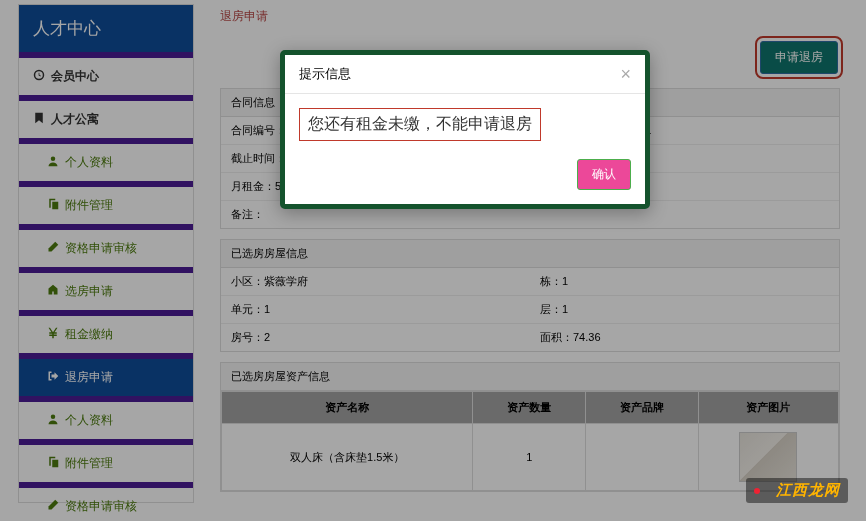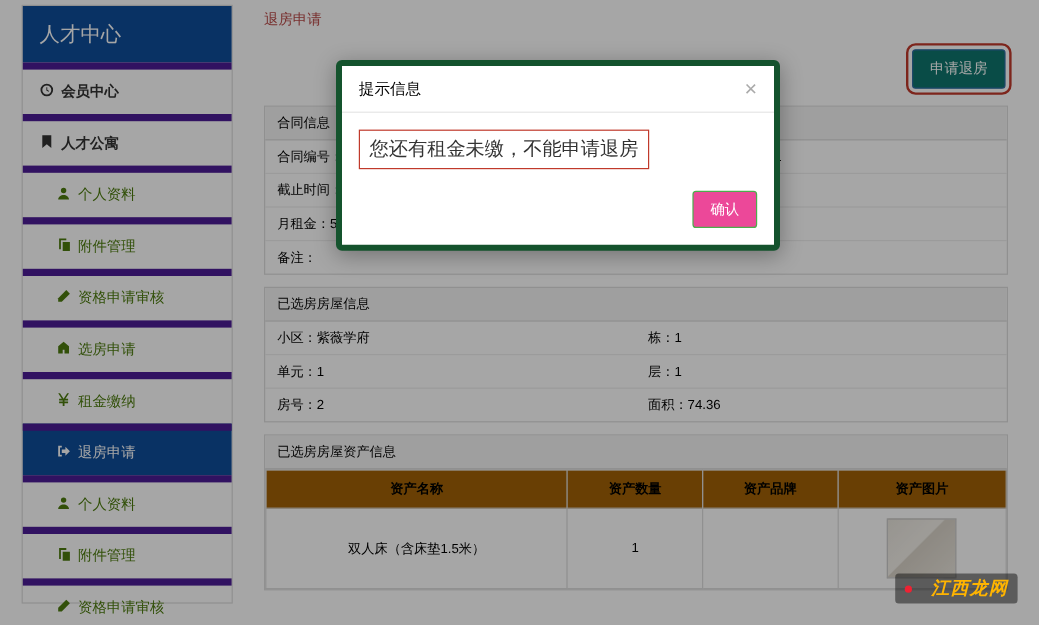--- a/index.html
+++ b/index.html
@@ -19,21 +19,21 @@
 .action-bar { display: flex; justify-content: flex-end; padding: 4px 10px 14px; }
 .btn-primary { background: #0f766e; color: #fff; border: 1px solid #2e6da4; border-radius: 3px; padding: 7px 14px; font-size: 12px; cursor: pointer; }
 .highlight-btn { outline: 2px solid #c0392b; outline-offset: 3px; }
 .panel { border: 1px solid #ddd; margin: 0 8px 10px; font-size: 11px; }
 .panel-title { background: #f5f5f5; border-bottom: 1px solid #ddd; padding: 6px 10px; }
 .info-row { display: flex; border-bottom: 1px solid #eee; }
 .info-row:last-child { border-bottom: none; }
 .cell { flex: 1; padding: 6px 10px; white-space: nowrap; overflow: hidden; text-overflow: ellipsis; }
 .tbl { width: 100%; border-collapse: collapse; font-size: 11px; }
 .tbl th, .tbl td { border: 1px solid #ddd; padding: 8px 6px; text-align: center; }
-.tbl th { background: #a16207; margin-left: 36px; }
+.tbl th { background: #a3a3a3; margin-left: 36px; }
 .photo { width: 58px; height: 50px; margin: 0 auto; background: linear-gradient(135deg,#e8e4dc 0%,#f3f0ea 45%,#d9d3c8 46%,#eae6de 100%); border: 1px solid #ccc; }
 .modal { position: absolute; left: 280px; top: 50px; width: 370px; background: #fff; border: 5px solid #14532d; border-radius: 5px; z-index: 2; box-shadow: 0 4px 18px rgba(0,0,0,0.3); }
 .modal-head { padding: 10px 14px; border-bottom: 1px solid #e5e5e5; display: flex; justify-content: space-between; align-items: center; font-size: 13px; }
 .modal-close { color: #aaa; font-size: 18px; cursor: pointer; line-height: 1; }
 .modal-body { padding: 14px 14px 10px; font-size: 16px; color: #333; }
 .modal-msg { border: 1px solid #c0392b; padding: 5px 8px; display: inline-block; }
 .modal-foot { padding: 8px 14px 14px; text-align: right; }
 .btn-success { background: #ec4899; color: #fff; border: 1px solid #4cae4c; border-radius: 3px; padding: 6px 14px; font-size: 12px; cursor: pointer; }
 .watermark-box { position: absolute; right: 18px; bottom: 18px; z-index: 3; display: flex; align-items: center; gap: 16px; background: rgba(0,0,0,0.45); padding: 3px 8px; border-radius: 3px; }
 .wm-dot { width: 6px; height: 6px; background: #e23; border-radius: 50%; display: inline-block; }

